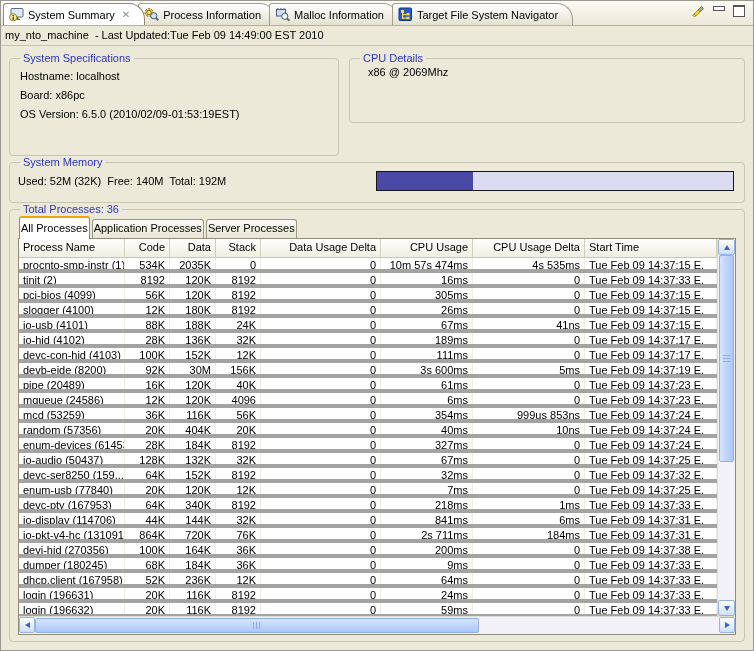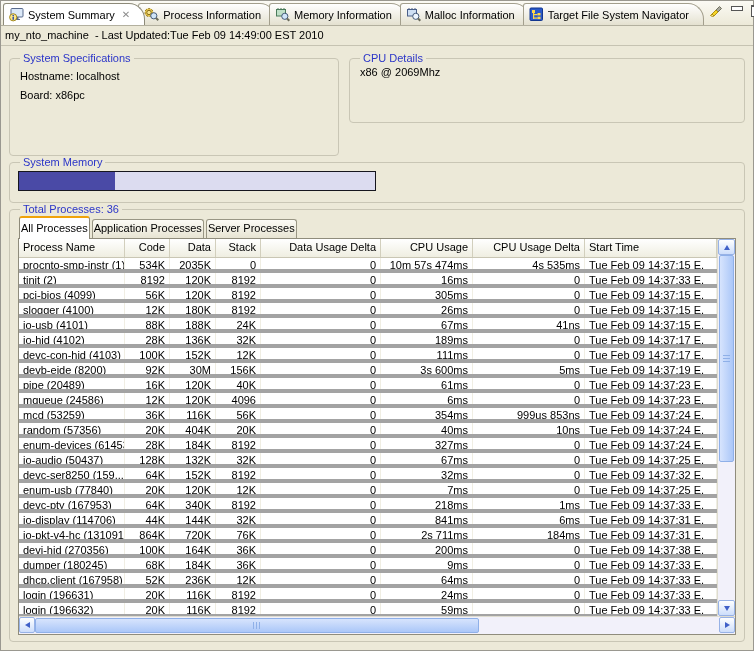--- a/index.html
+++ b/index.html
@@ -46,21 +46,21 @@
   fieldset.group {
     border:1px solid #c9c6b5; border-radius:4px; margin:0;
     padding:1px 8px 6px 8px; min-width:0;
   }
   fieldset.group legend { color:#2b35c8; padding:0 3px; margin-left:2px; }
 
   .row1 { display:flex; gap:10px; flex:0 0 104px; }
   .g-sysspec { width:312px; }
   .g-sysspec .line { margin:3px 0 0 2px; line-height:16px; white-space:nowrap; }
   .g-cpu { flex:1; height:62px; margin-top:16px; }
-  .g-cpu .line { margin:1px 0 0 2px; }
+  .g-cpu .line { margin:1px 0 0 10px; }
 
   .g-mem { margin-top:8px; flex:0 0 38px; }
   .memrow { display:flex; align-items:center; margin-top:2px; }
   .memtext { flex:1; white-space:pre; }
   .membar { width:356px; height:18px; border:1px solid #16161e; background:#dcdcf0; margin-right:2px; }
   .membar-fill { height:100%; background:#4a4aa6; }
 
   
   .g-proc { margin-top:6px; flex:1; min-height:0; display:flex; flex-direction:column; padding:0 6px 6px 6px; }
   .proc-tabs { flex:0 0 22px; display:flex; align-items:flex-end; margin-left:1px; position:relative; z-index:2; }
@@ -157,31 +157,20 @@
     <div class="vtab">
       <svg width="15" height="15" viewBox="0 0 15 15">
         <circle cx="5" cy="5.5" r="4" fill="#e8c84a" stroke="#8a6d1a" stroke-width="1" stroke-dasharray="2 1.5"></circle>
         <circle cx="5" cy="5.5" r="2.2" fill="#f7e48c" stroke="#8a6d1a"></circle>
         <circle cx="9.8" cy="8.8" r="3.1" fill="#cfe4f8" stroke="#445a78"></circle>
         <line x1="12" y1="11" x2="14.3" y2="13.3" stroke="#6b6b5a" stroke-width="2"></line>
       </svg>
       <span class="lbl">Process Information</span>
     </div>
 
-    <div class="vtab">
-      <svg width="15" height="15" viewBox="0 0 15 15">
-        <rect x="1.5" y="2.5" width="9" height="6.5" fill="#bfe0c8" stroke="#4a7a5a"></rect>
-        <line x1="3" y1="1" x2="3" y2="2.5" stroke="#4a7a5a"></line>
-        <line x1="6" y1="1" x2="6" y2="2.5" stroke="#4a7a5a"></line>
-        <line x1="9" y1="1" x2="9" y2="2.5" stroke="#4a7a5a"></line>
-        <circle cx="9.8" cy="9.3" r="3.1" fill="#cfe4f8" stroke="#445a78"></circle>
-        <line x1="12" y1="11.5" x2="14.3" y2="13.8" stroke="#6b6b5a" stroke-width="2"></line>
-      </svg>
-      <span class="lbl">Memory Information</span>
-    </div>
 
     <div class="vtab">
       <svg width="15" height="15" viewBox="0 0 15 15">
         <rect x="1.5" y="2.5" width="9" height="6.5" fill="#cfe0f4" stroke="#4a5f88"></rect>
         <line x1="3" y1="1" x2="3" y2="2.5" stroke="#4a5f88"></line>
         <line x1="6" y1="1" x2="6" y2="2.5" stroke="#4a5f88"></line>
         <line x1="9" y1="1" x2="9" y2="2.5" stroke="#4a5f88"></line>
         <circle cx="9.8" cy="9.3" r="3.1" fill="#eef6ff" stroke="#445a78"></circle>
         <line x1="12" y1="11.5" x2="14.3" y2="13.8" stroke="#6b6b5a" stroke-width="2"></line>
       </svg>
@@ -214,31 +203,33 @@
 
   <div class="statusline">my_nto_machine  - Last Updated:Tue Feb 09 14:49:00 EST 2010</div>
 
   <div class="content">
 
     <div class="row1">
       <fieldset class="group g-sysspec">
         <legend>System Specifications</legend>
         <div class="line">Hostname: localhost</div>
         <div class="line">Board: x86pc</div>
+        <div class="line">OS Version: 6.5.0 (2010/02/09-01:53:19EST)</div>
       </fieldset>
 
       <fieldset class="group g-cpu">
         <legend>CPU Details</legend>
         <div class="line">x86 @ 2069Mhz</div>
       </fieldset>
     </div>
 
     <fieldset class="group g-mem">
       <legend>System Memory</legend>
       <div class="memrow">
+        <span class="memtext">Used: 52M (32K)  Free: 140M  Total: 192M</span>
         <div class="membar">
           <div class="membar-fill" style="width: 27%; background: rgb(74, 74, 166);"></div>
         </div>
       </div>
     </fieldset>
 
     <fieldset class="group g-proc">
       <legend>Total Processes: 36</legend>
 
       <div class="proc-tabs">

